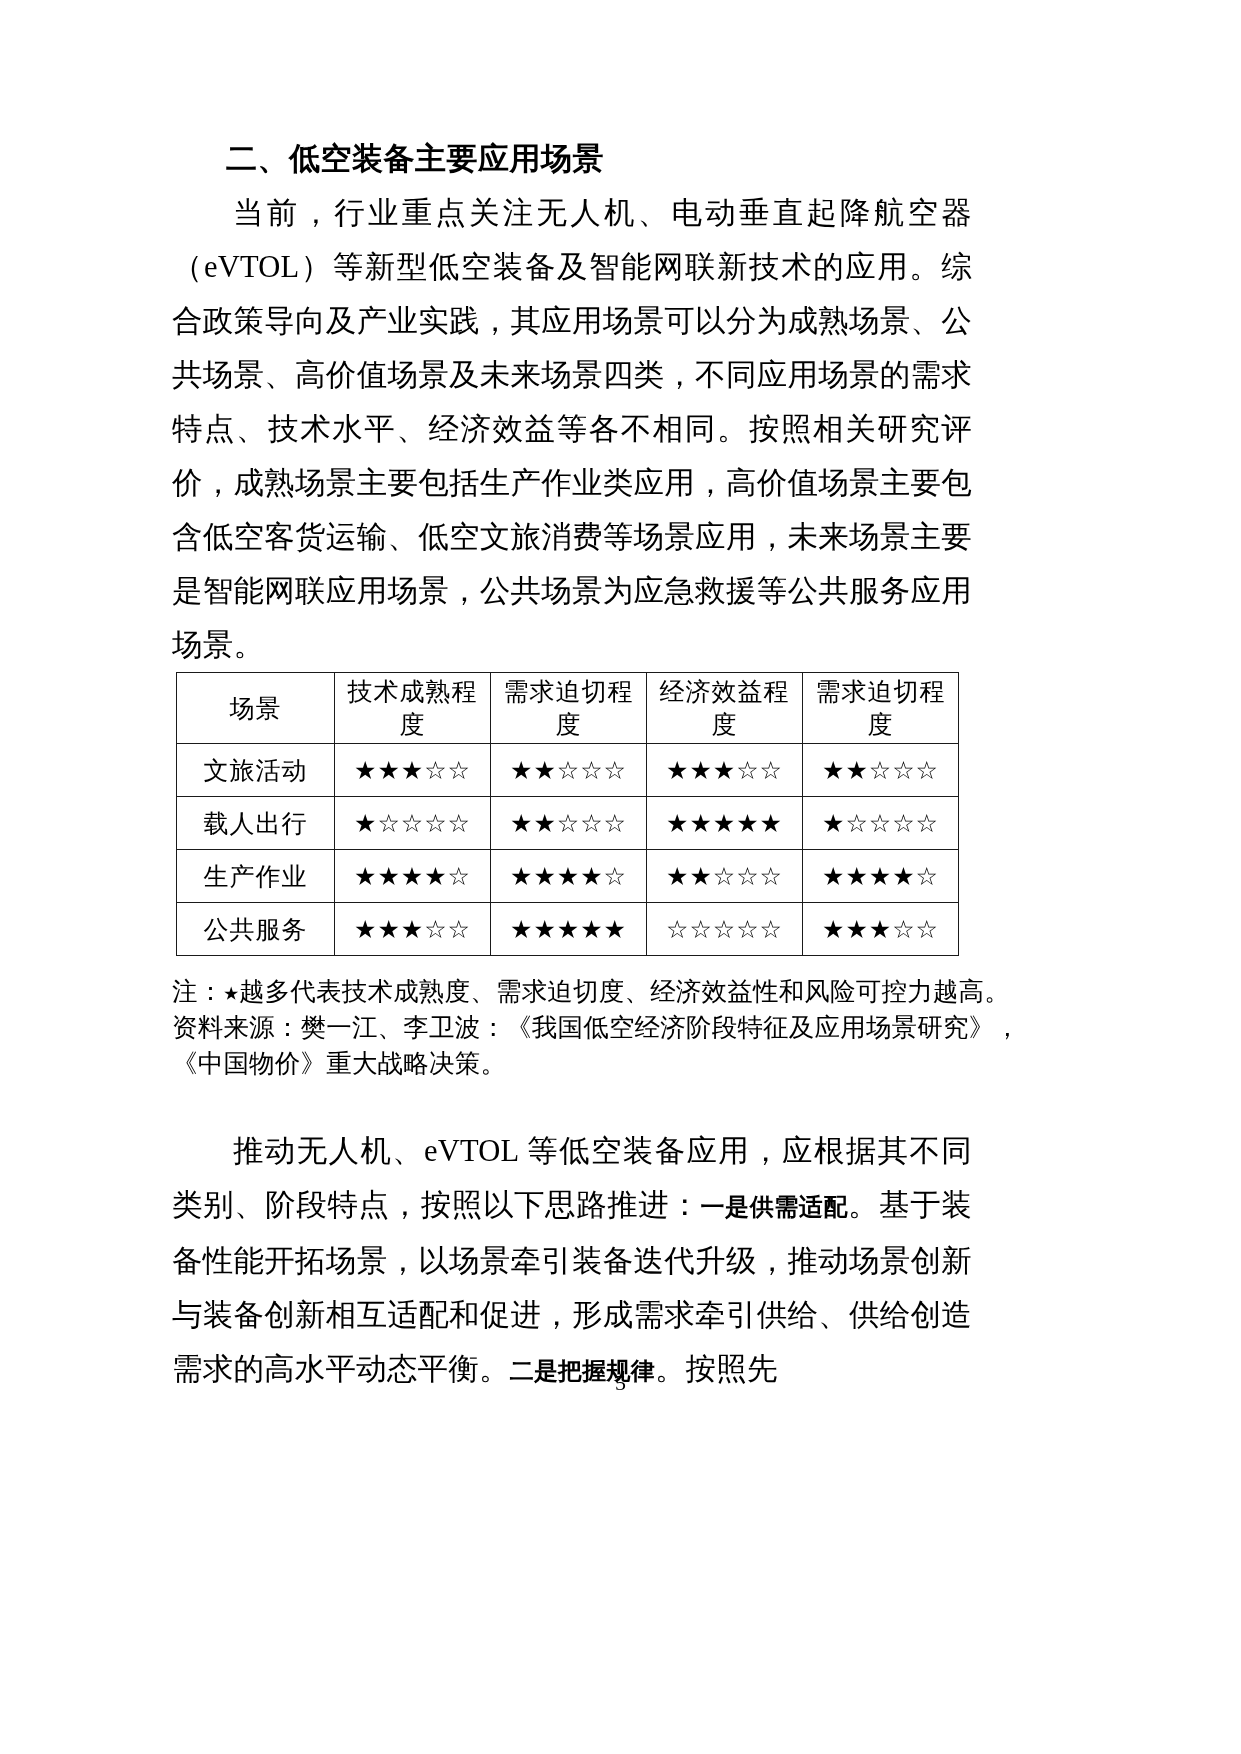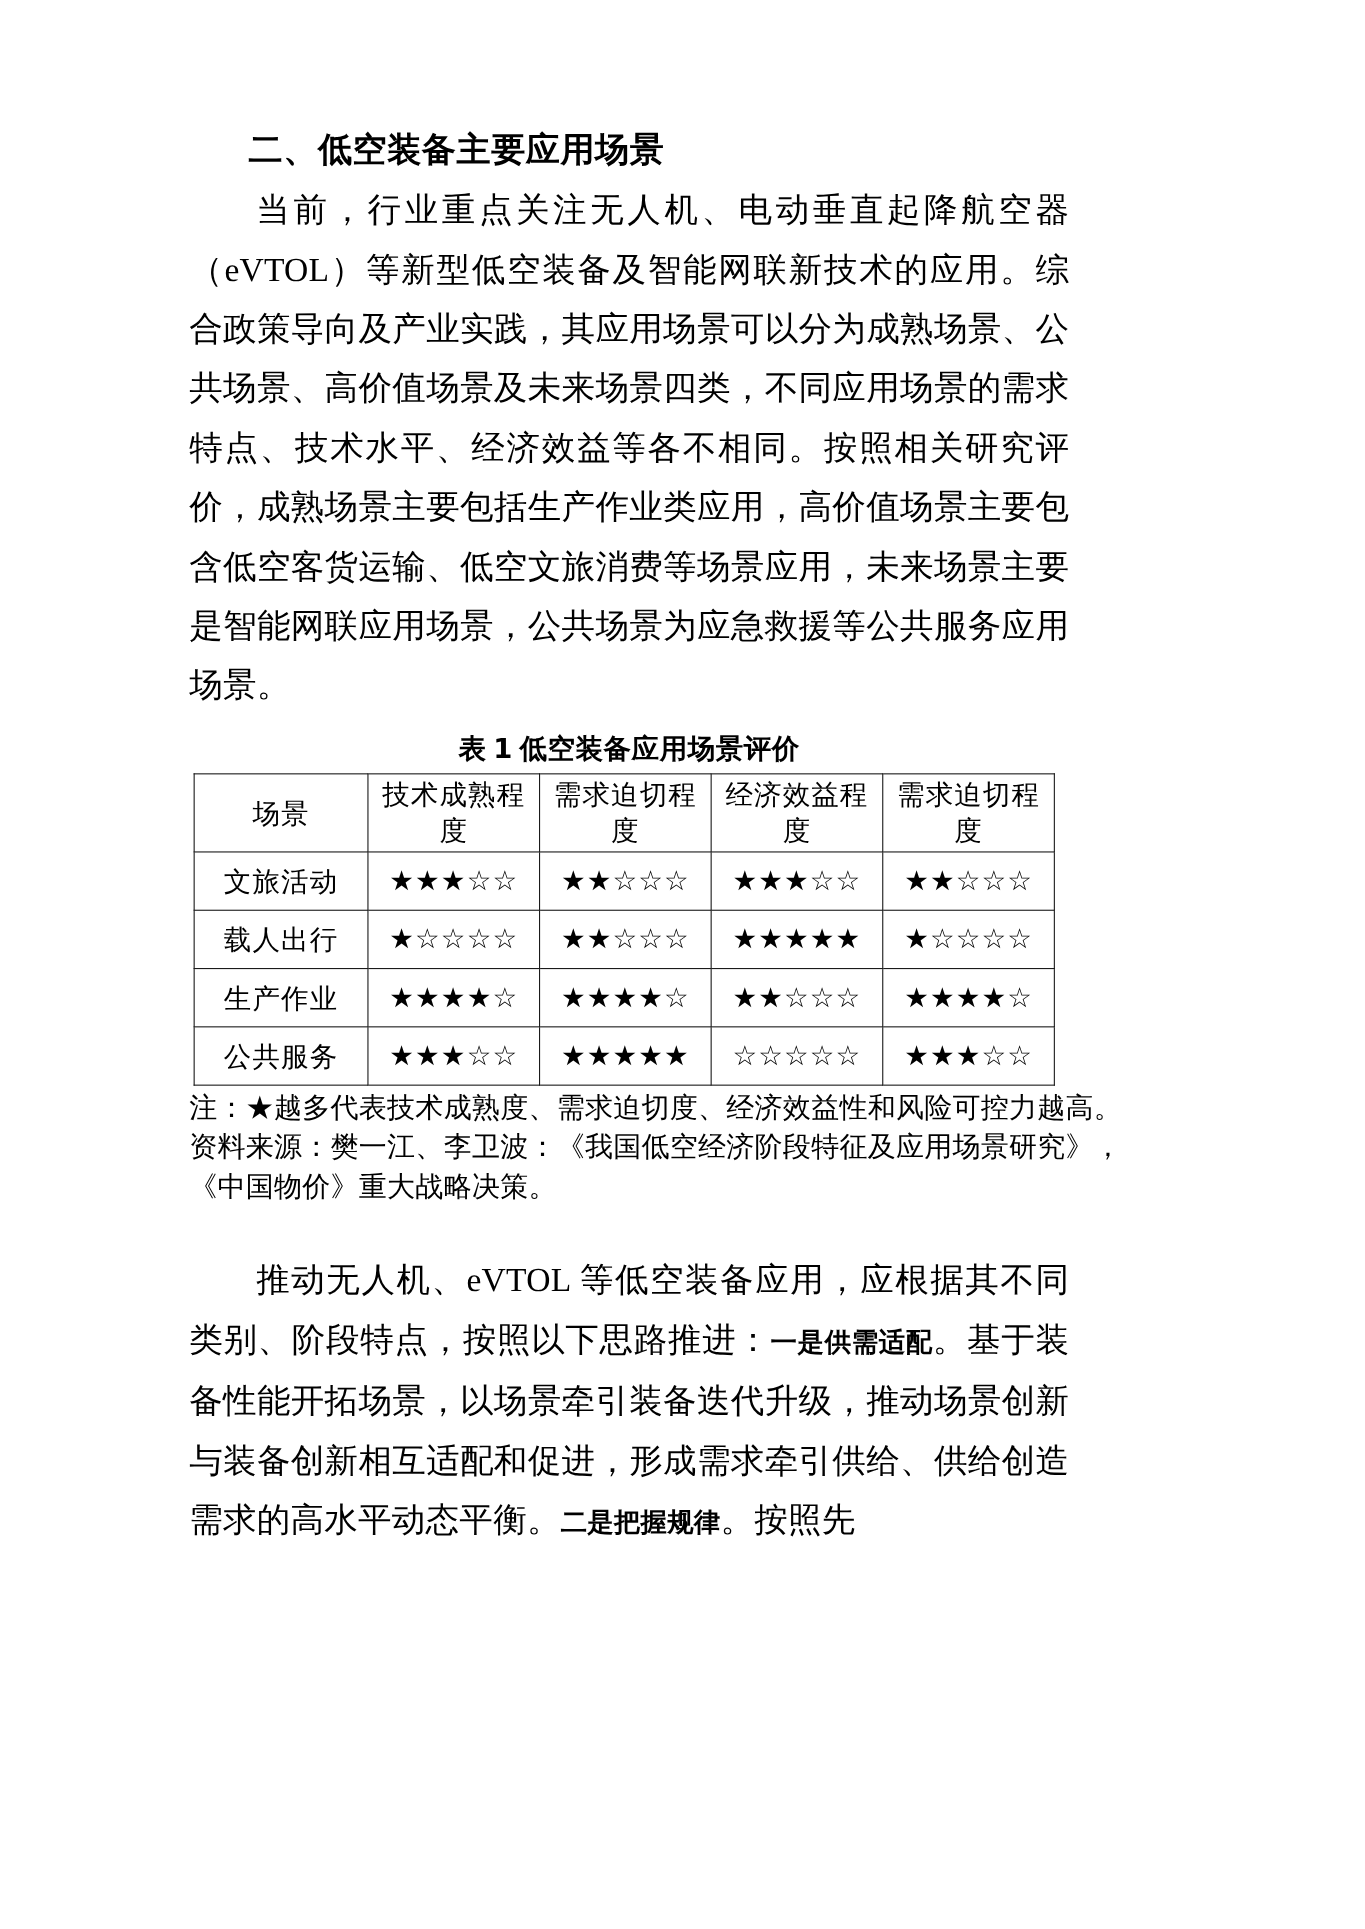--- a/index.html
+++ b/index.html
@@ -18,21 +18,21 @@
   .page {
     position: absolute;
     left: 0; top: 0;
     width: 1241px;
     height: 1754px;
     background: #ffffff;
   }
   .content {
     position: absolute;
     left: 172px;
-    top: 114px;
+    top: 136px;
     width: 800px;
   }
 
   
   .section-heading {
     font-family: "DejaVu Sans", "Liberation Sans", sans-serif;
     font-weight: bold;
     font-size: 31px;
     line-height: 44px;
     letter-spacing: 0.5px;
@@ -96,22 +96,22 @@
   .stars {
     font-family: "DejaVu Sans", sans-serif;
     font-size: 24px;
     letter-spacing: -0.5px;
     line-height: 1;
     white-space: nowrap;
   }
 
   
   .notes {
-    margin-top: 2px;
-    font-family: Liberation Serif, serif;
+    margin-top: 20px;
+    font-family: Liberation Mono, monospace;
     font-size: 25.5px;
     line-height: 36px;
     letter-spacing: 0.2px;
   }
   .notes div { white-space: nowrap; }
 
   .gap-block { height: 40px; }
 
   
   .page-number {
@@ -127,23 +127,20 @@
 </head>
 <body>
 
 <div class="page">
   <div class="content">
 
     <h2 class="section-heading">二、低空装备主要应用场景</h2>
 
     <p class="para indent">当前，行业重点关注无人机、电动垂直起降航空器（eVTOL）等新型低空装备及智能网联新技术的应用。综合政策导向及产业实践，其应用场景可以分为成熟场景、公共场景、高价值场景及未来场景四类，不同应用场景的需求特点、技术水平、经济效益等各不相同。按照相关研究评价，成熟场景主要包括生产作业类应用，高价值场景主要包含低空客货运输、低空文旅消费等场景应用，未来场景主要是智能网联应用场景，公共场景为应急救援等公共服务应用场景。</p>
 
-    <div class="table-title">
-      <span>表</span><span class="tnum">1</span><span>低空装备应用场景评价</span>
-    </div>
 
     <table class="eval">
       <colgroup>
         <col class="c-scene">
         <col class="c-rate">
         <col class="c-rate">
         <col class="c-rate">
         <col class="c-rate">
       </colgroup>
       <thead>

